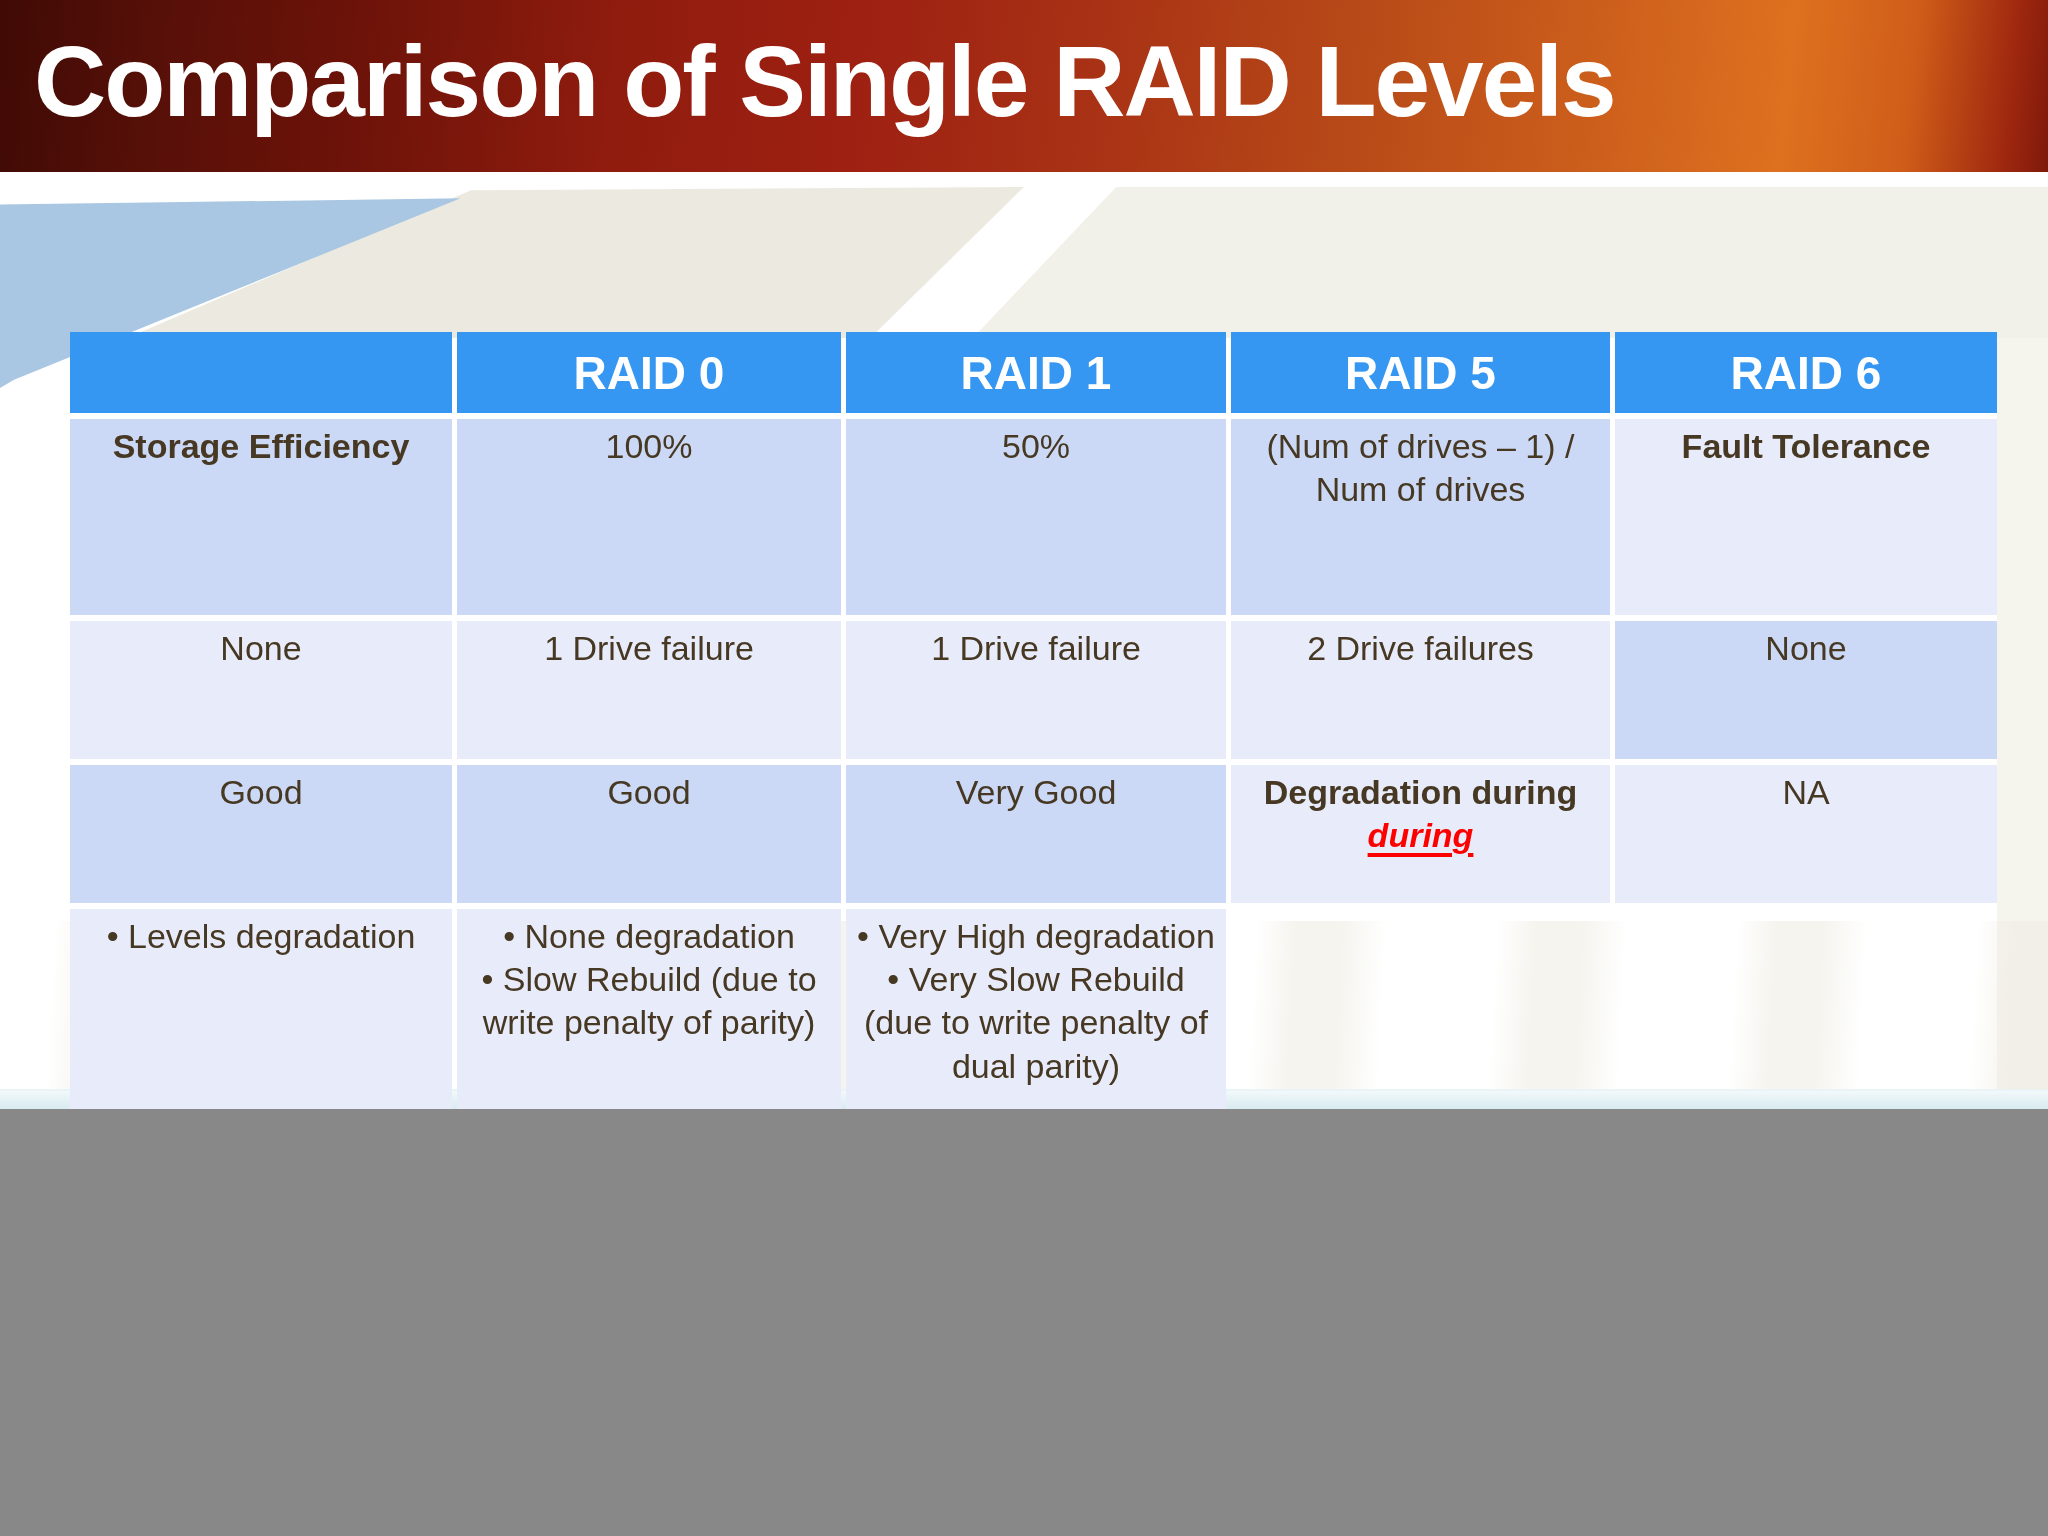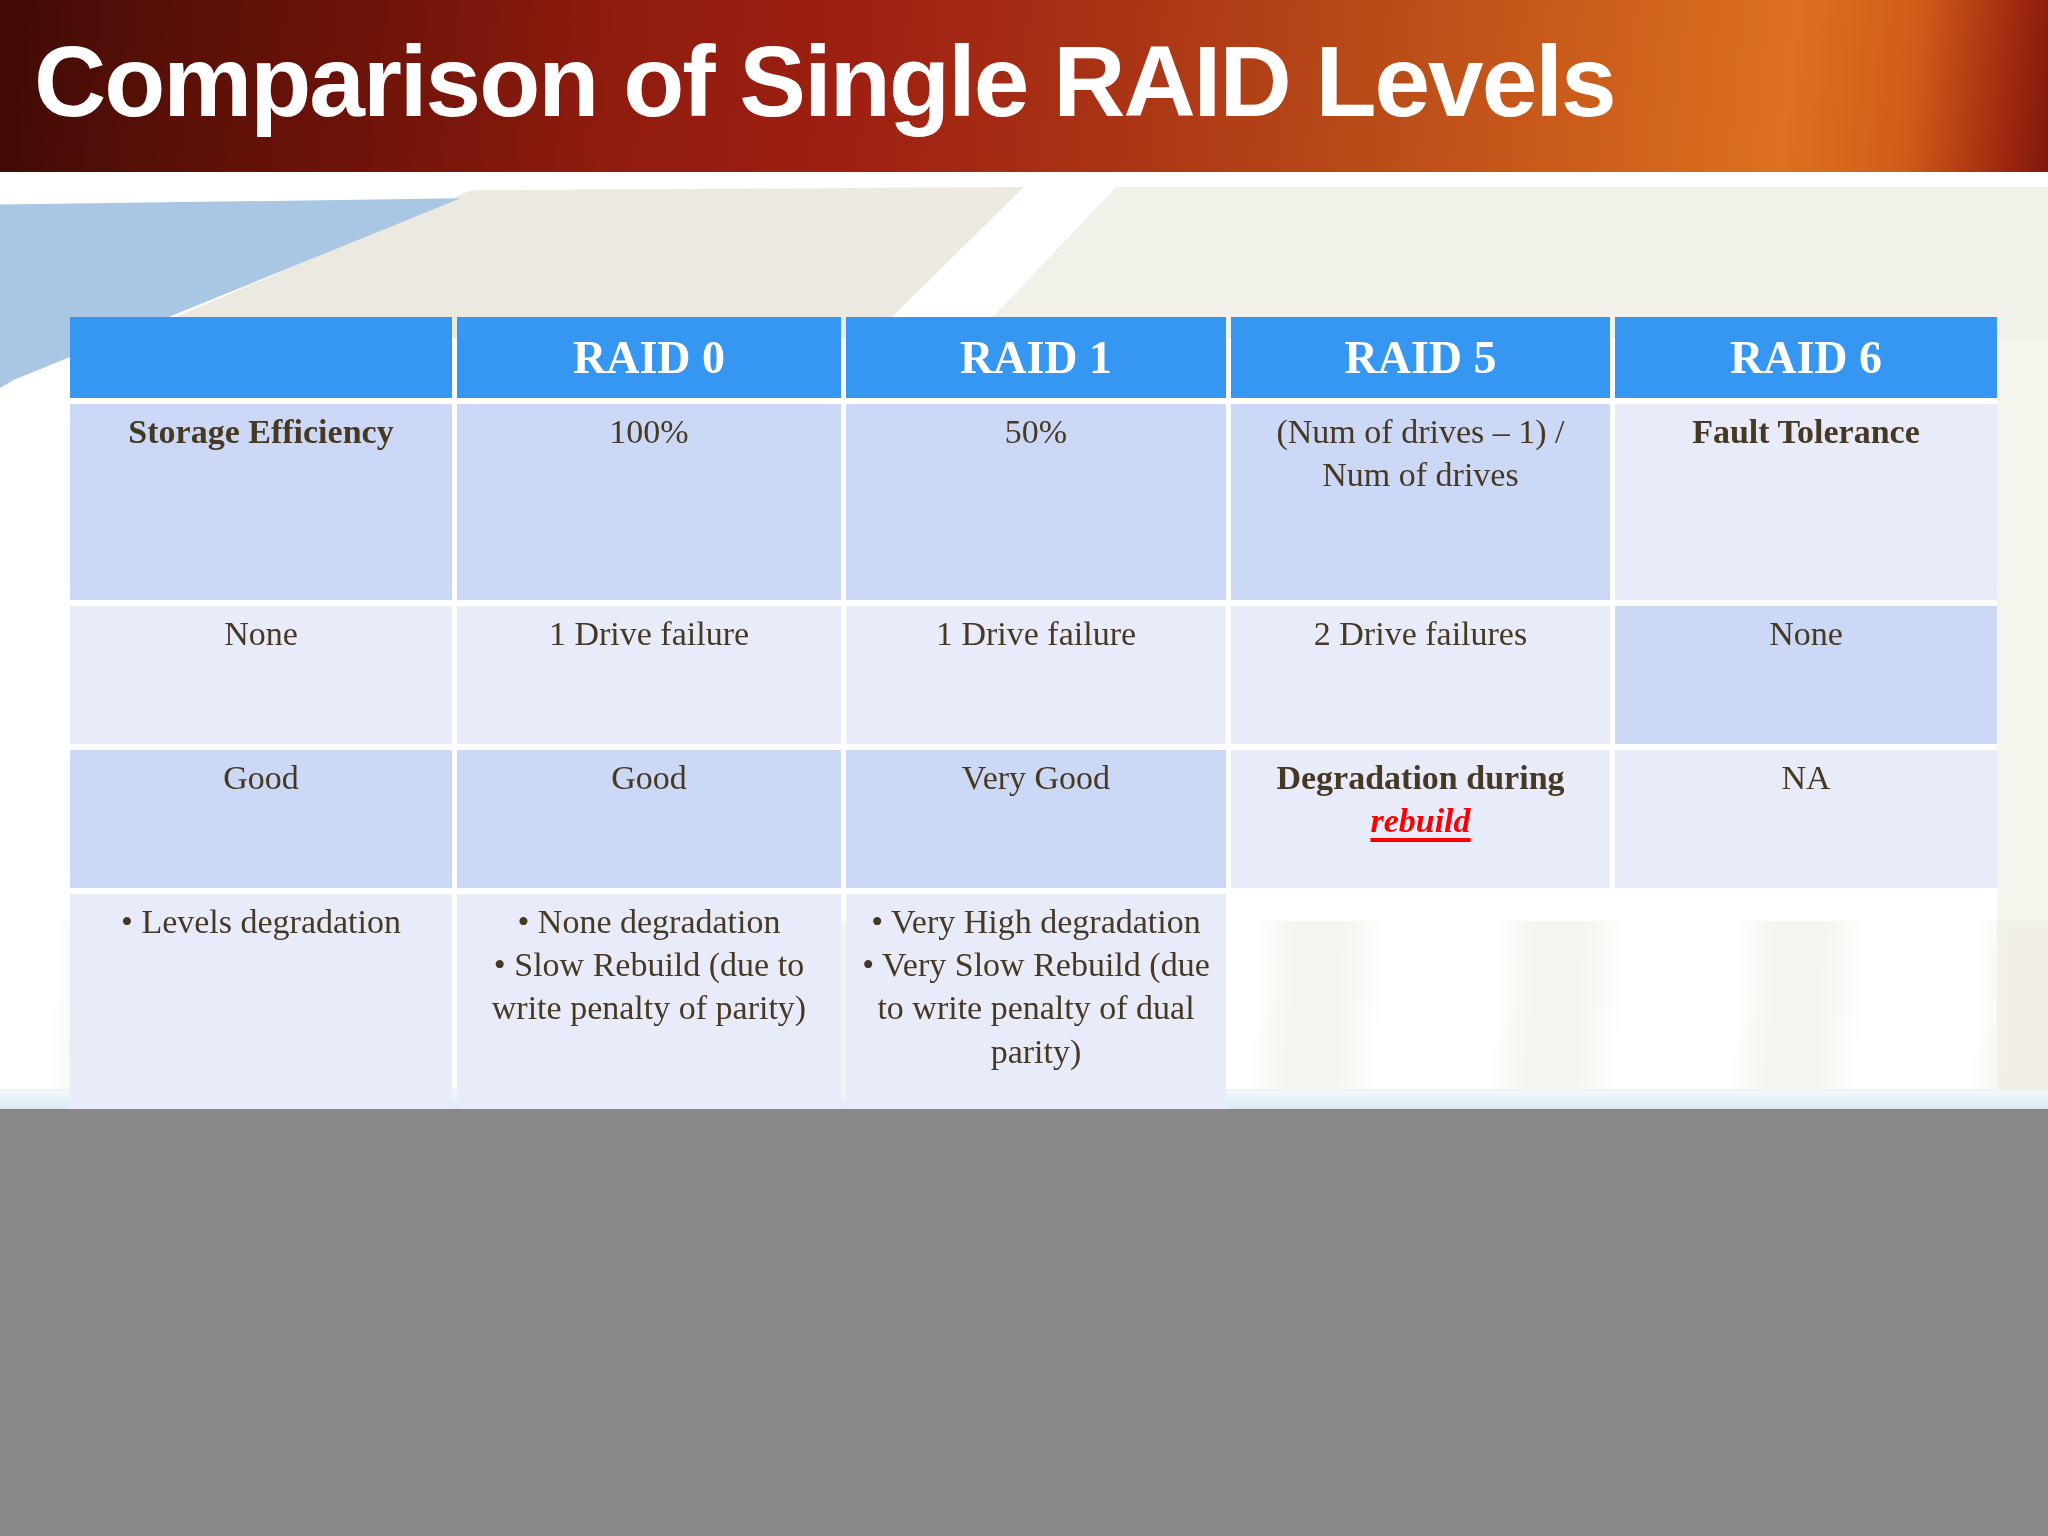--- a/index.html
+++ b/index.html
@@ -47,25 +47,25 @@
       rgba(238,236,226,0) 0 55px, rgba(238,236,226,.9) 95px 140px,
       rgba(238,236,226,0) 185px 240px);
   }
   .bottom-strip{
     position:absolute;left:0;bottom:0;width:2048px;height:18px;
     background:linear-gradient(180deg,#f2f9fb 0%,#e2f0f4 60%,#d9ecf1 100%);
     border-top:2px solid #eaf4f7;
   }
   
   .raid-table{
-    position:absolute;left:70px;top:317px;width:1927px;
+    position:absolute;left:70px;top:332px;width:1927px;
     display:grid;
     grid-template-columns:382px 384px 380px 379px 382px;
     grid-template-rows:81px 196px 138px 138px 450px;
-    column-gap:5px;row-gap:6px;font-family:Liberation Serif, serif;
+    column-gap:5px;row-gap:6px;
   }
   .th{
     background:var(--header-bg,#3697F3);
     color:var(--header-text,#ffffff);
     font-weight:bold;font-size:46px;
     display:flex;align-items:center;justify-content:center;
   }
   .cell{
     font-size:34px;line-height:1.27;color:var(--cell-text,#463823);
     text-align:center;padding:6px 8px;box-sizing:border-box;
@@ -109,21 +109,21 @@
       <div class="cell dark">(Num of drives – 1) / Num of drives</div>
       <div class="cell label light">Fault Tolerance</div>
       <div class="cell light">None</div>
       <div class="cell light">1 Drive failure</div>
       <div class="cell light">1 Drive failure</div>
       <div class="cell light">2 Drive failures</div>
       <div class="cell dark">None</div>
       <div class="cell dark">Good</div>
       <div class="cell dark">Good</div>
       <div class="cell dark">Very Good</div>
-      <div class="cell label light">Degradation during <span class="em-red">rebuild</span></div>
+      <div class="cell label light">Degradation during <span class="em-red">during</span></div>
       <div class="cell light">NA</div>
       <div class="cell light">
         <div class="bullet-item">• Levels degradation</div>
       </div>
       <div class="cell light">
         <div class="bullet-item">• None degradation</div>
         <div class="bullet-item">• Slow Rebuild (due to write penalty of parity)</div>
       </div>
       <div class="cell light">
         <div class="bullet-item">• Very High degradation</div>

